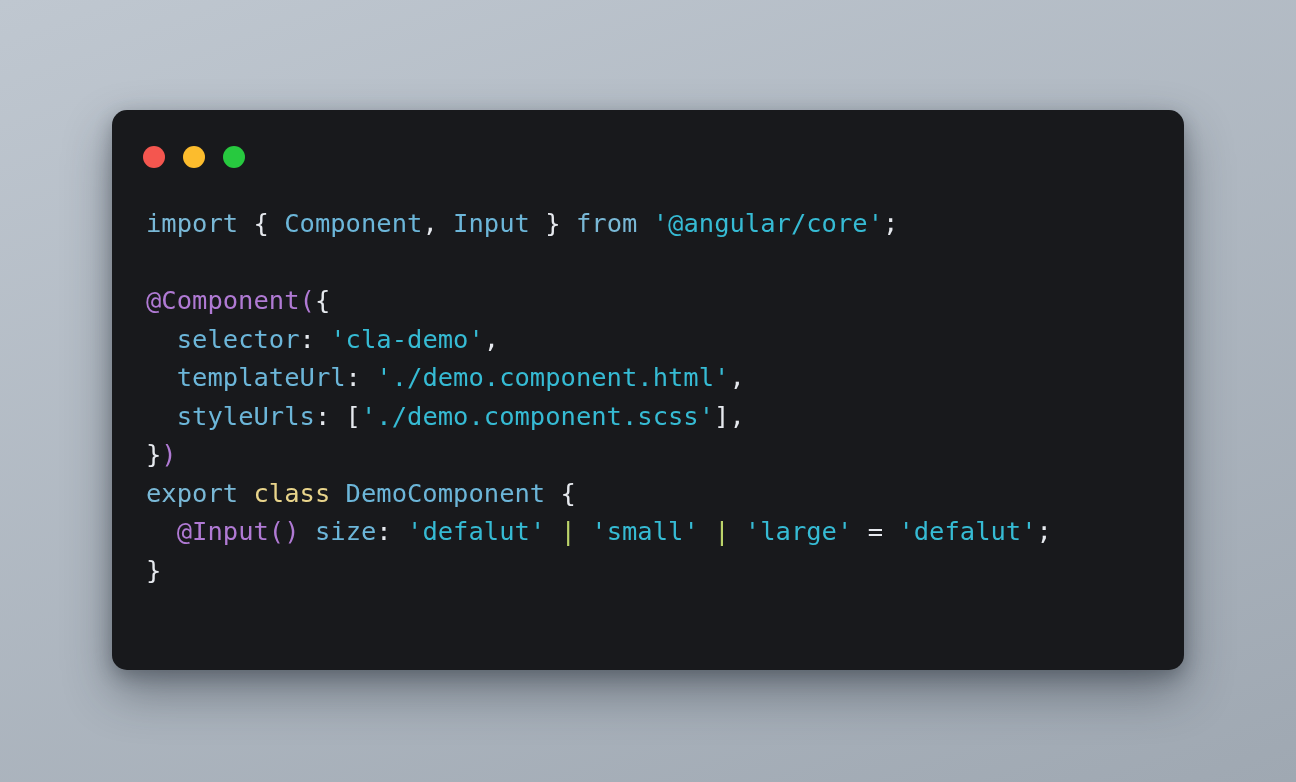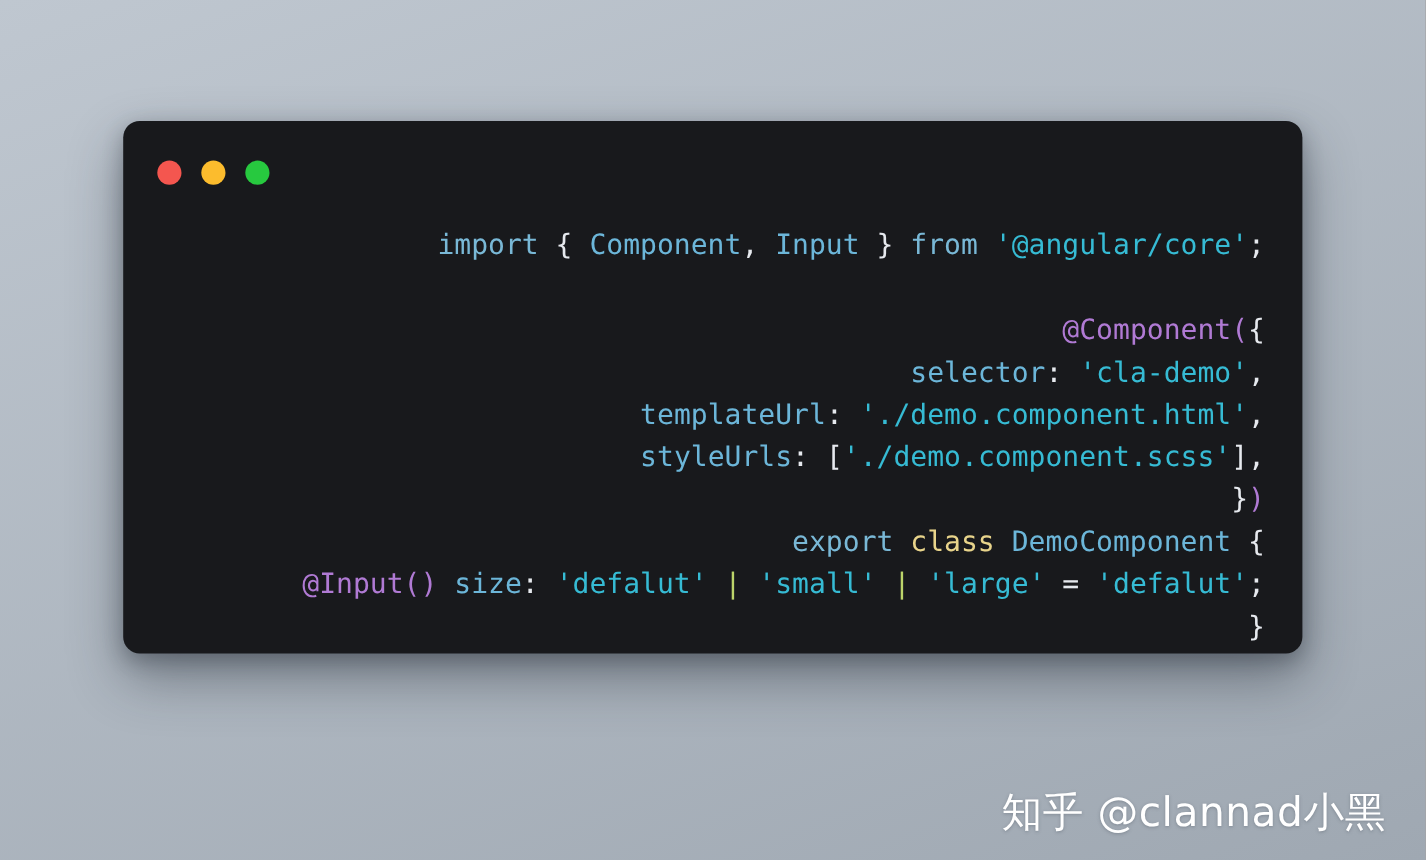--- a/index.html
+++ b/index.html
@@ -19,27 +19,26 @@
     height: 782px;
     background: linear-gradient(160deg, #bfc7d0 0%, #b9c1ca 35%, #aeb6bf 70%, #9fa8b2 100%);
   }
 
   
   #terminal-window {
     position: absolute;
     left: 112px;
     top: 110px;
     width: 1072px;
-    height: 484px;
+    height: 560px;
     background: #18191c;
     border-radius: 15px;
     box-shadow: 0 22px 48px rgba(30, 38, 48, 0.42),
                 0 6px 18px rgba(30, 38, 48, 0.30);
     overflow: hidden;
-    text-align: right;
   }
 
   #titlebar {
     position: absolute;
     left: 0;
     top: 0;
     width: 100%;
     height: 94px;
     display: flex;
     align-items: flex-start;
@@ -128,15 +127,14 @@
 <span><span class="tok-punct">  </span><span class="tok-ident">templateUrl</span><span class="tok-punct">: </span><span class="tok-str">'./demo.component.html'</span><span class="tok-punct">,</span></span>
 <span><span class="tok-punct">  </span><span class="tok-ident">styleUrls</span><span class="tok-punct">: </span><span class="tok-punct">[</span><span class="tok-str">'./demo.component.scss'</span><span class="tok-punct">]</span><span class="tok-punct">,</span></span>
 <span><span class="tok-punct">}</span><span class="tok-decor">)</span></span>
 <span><span class="tok-kw">export</span><span class="tok-punct"> </span><span class="tok-class">class</span><span class="tok-punct"> </span><span class="tok-ident">DemoComponent</span><span class="tok-punct"> </span><span class="tok-punct">{</span></span>
 <span><span class="tok-punct">  </span><span class="tok-decor">@Input</span><span class="tok-decor">()</span><span class="tok-punct"> </span><span class="tok-ident">size</span><span class="tok-punct">: </span><span class="tok-str">'defalut'</span><span class="tok-punct"> </span><span class="tok-pipe">|</span><span class="tok-punct"> </span><span class="tok-str">'small'</span><span class="tok-punct"> </span><span class="tok-pipe">|</span><span class="tok-punct"> </span><span class="tok-str">'large'</span><span class="tok-punct"> = </span><span class="tok-str">'defalut'</span><span class="tok-punct">;</span></span>
 <span><span class="tok-punct">}</span></span></pre>
     </div>
 
   </div>
 
-  <div id="watermark" style="color: rgb(255, 255, 255);">知乎 @clannad小黑</div>
 
 </div>
 
 </body></html>

